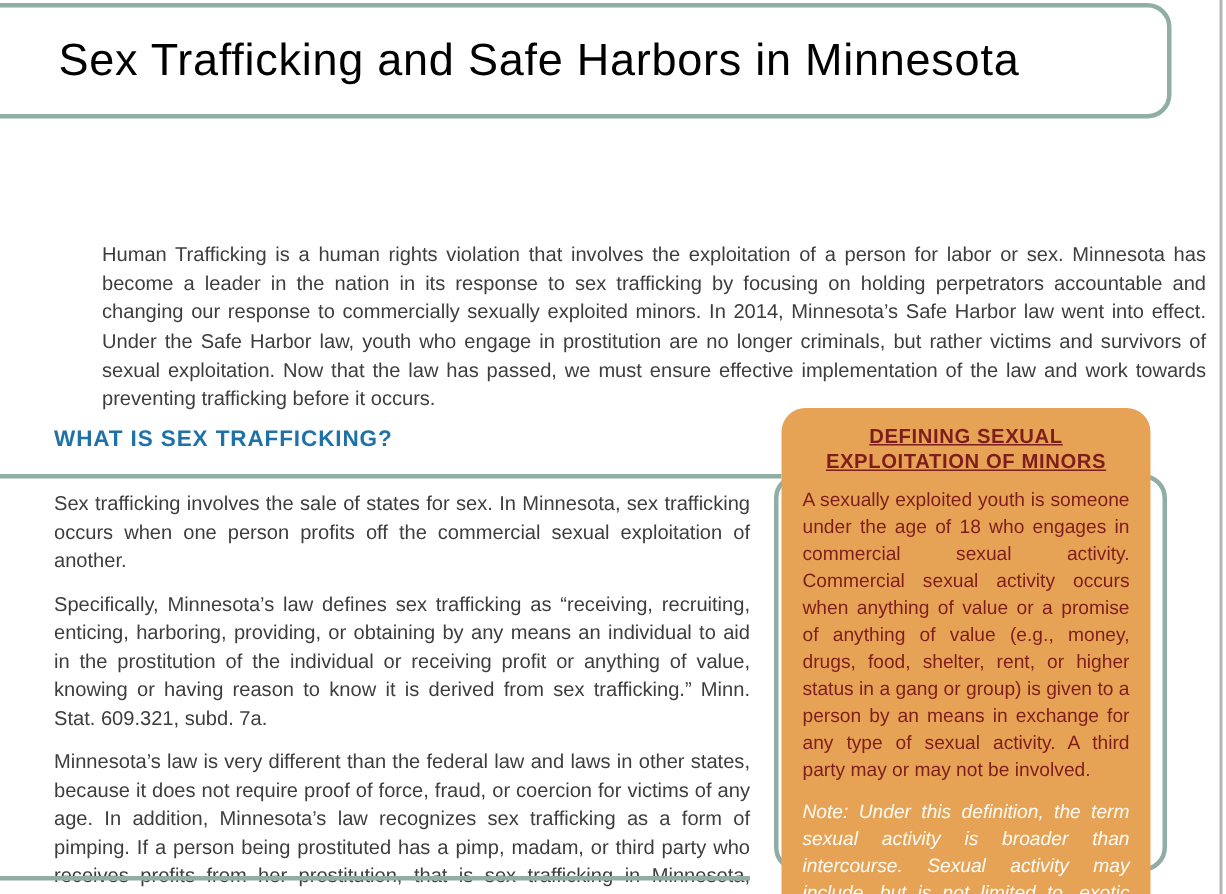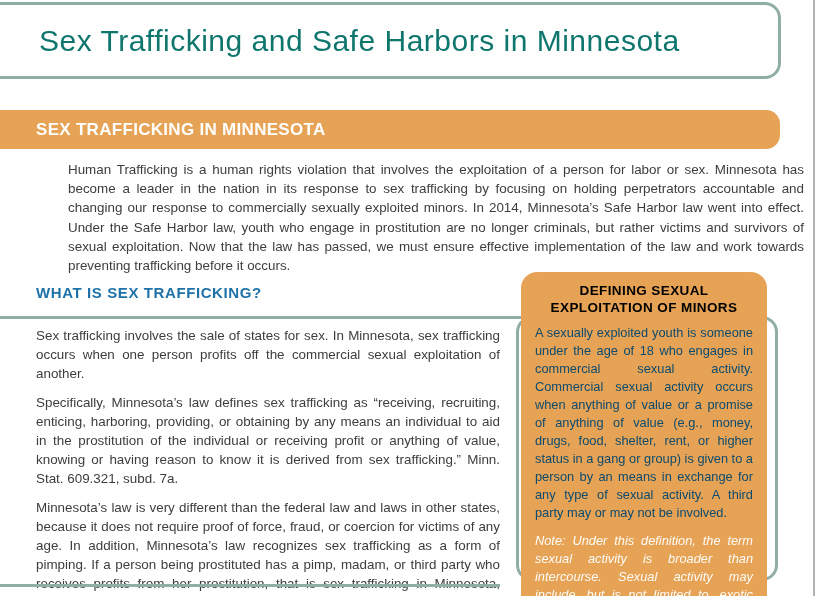--- a/index.html
+++ b/index.html
@@ -27,21 +27,21 @@
     border-radius: 16px;
     background: #ffffff;
     display: flex;
     align-items: center;
   }
   .title-box h1 {
     margin: 0 0 0 66px;
     font-size: 30px;
     font-weight: 400;
     letter-spacing: 0.5px;
-    color: #0f766e;
+    color: #000000;
   }
 
   
   .orange-bar {
     position: absolute;
     left: 0;
     top: 110px;
     width: 780px;
     height: 39px;
     background: #e6a356;
@@ -131,30 +131,31 @@
     top: 272px;
     width: 246px;
     height: 340px;
     background: #e6a356;
     border-radius: 16px;
     box-sizing: border-box;
     padding: 10px 14px 10px 14px;
     z-index: 2;
   }
   .callout .callout-title {
-    color: #000000;
+    color: #7f1d1d;
     font-size: 13.5px;
     font-weight: 700;
     letter-spacing: 0.4px;
     text-align: center;
     line-height: 17px;
     margin: 0 4px 8px 4px;
+    text-decoration: underline;
   }
   .callout .callout-body {
-    color: #0c4a6e;
+    color: #7f1d1d;
     font-size: 12.8px;
     line-height: 18px;
     text-align: justify;
     margin: 0 0 10px 0;
   }
   .callout .callout-note {
     color: #fdfbf6;
     font-size: 12.8px;
     line-height: 18px;
     text-align: justify;
@@ -174,23 +175,20 @@
 </style>
 </head>
 <body>
 
 <div id="page">
 
   <div class="title-box">
     <h1>Sex Trafficking and Safe Harbors in Minnesota</h1>
   </div>
 
-  <div class="orange-bar">
-    <span class="bar-label">SEX TRAFFICKING IN MINNESOTA</span>
-  </div>
 
   <div class="intro">Human Trafficking is a human rights violation that involves the exploitation of a person for labor or sex. Minnesota has become a leader in the nation in its response to sex trafficking by focusing on holding perpetrators accountable and changing our response to commercially sexually exploited minors. In 2014, Minnesota’s Safe Harbor law went into effect. Under the Safe Harbor law, youth who engage in prostitution are no longer criminals, but rather victims and survivors of sexual exploitation. Now that the law has passed, we must ensure effective implementation of the law and work towards preventing trafficking before it occurs.</div>
 
   <div class="subheading">WHAT IS SEX TRAFFICKING?</div>
   <div class="subheading-rule"></div>
 
   <div class="left-col">
     <p>Sex trafficking involves the sale of states for sex. In Minnesota, sex trafficking occurs when one person profits off the commercial sexual exploitation of another.</p>
     <p>Specifically, Minnesota’s law defines sex trafficking as “receiving, recruiting, enticing, harboring, providing, or obtaining by any means an individual to aid in the prostitution of the individual or receiving profit or anything of value, knowing or having reason to know it is derived from sex trafficking.” Minn. Stat. 609.321, subd. 7a.</p>
     <p>Minnesota’s law is very different than the federal law and laws in other states, because it does not require proof of force, fraud, or coercion for victims of any age. In addition, Minnesota’s law recognizes sex trafficking as a form of pimping. If a person being prostituted has a pimp, madam, or third party who receives profits from her prostitution, that is sex trafficking in Minnesota, regardless of whether she is 12 or 21.</p>

